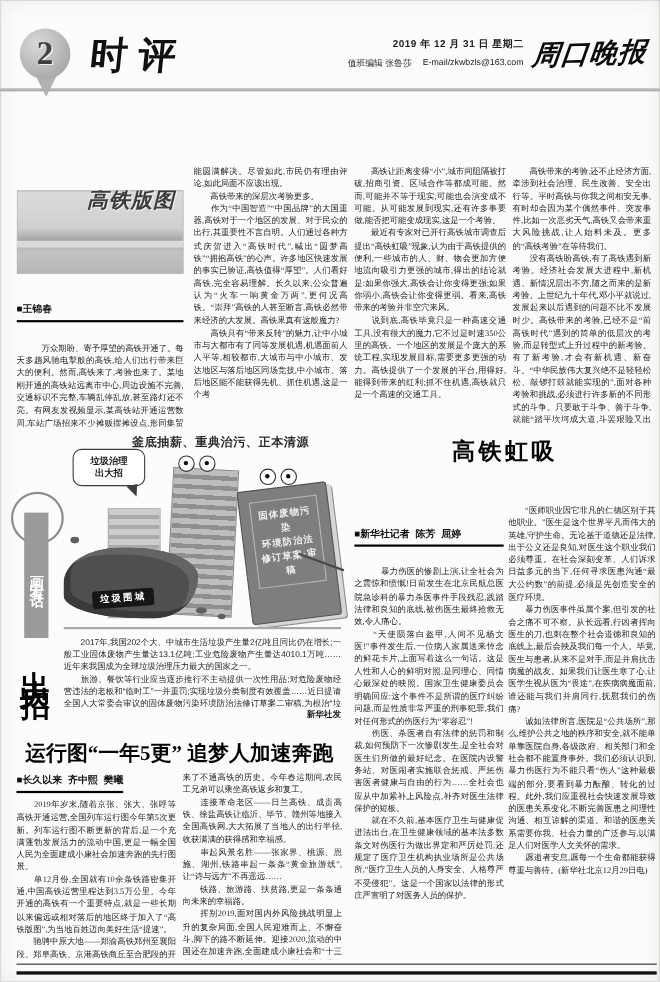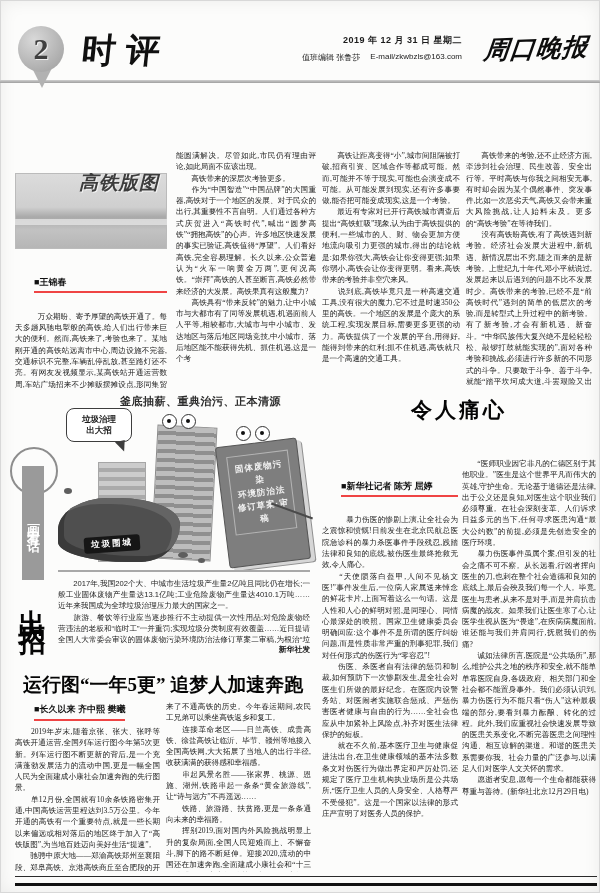--- a/index.html
+++ b/index.html
@@ -11,21 +11,21 @@
   }
   
   .badge{position:absolute;left:18px;top:26px;width:46px;height:46px;border-radius:50%;
     background:radial-gradient(circle at 35% 30%, #d9d9d9, #9b9b9b);
     display:flex;align-items:center;justify-content:center;
     font-size:30px;font-weight:bold;color:#3f3f3f;text-shadow:1px 1px 0 #eee;z-index:3;}
   .badge-tail{position:absolute;left:31px;top:66px;width:0;height:0;z-index:2;
     border-left:11px solid transparent;border-right:11px solid transparent;border-top:22px solid #b2b2b2;}
   .section-title{position:absolute;left:82px;top:28px;font-size:34px;font-weight:bold;
     letter-spacing:10px;transform:skewX(-6deg);color:#101010;}
-  .header-right{position:absolute;right:12px;top:32px;display:flex;align-items:center;gap:22px;}
+  .header-right{position:absolute;right:12px;top:32px;display:flex;align-items:center;gap:8px;}
   .header-meta{display:flex;flex-direction:column;align-items:flex-end;gap:5px;}
   .date-line{font-size:9px;font-weight:bold;font-family:"Liberation Sans",sans-serif;letter-spacing:.5px;}
   .editor-row{display:flex;gap:10px;font-size:8px;font-family:"Liberation Sans",sans-serif;color:#222;}
   .paper-logo{font-size:25px;font-weight:bold;font-style:italic;letter-spacing:1px;
     transform:skewX(-8deg) rotate(-2deg);color:#0d0d0d;}
   .header-rule{position:absolute;left:0;top:80px;width:600px;height:3px;
     background:linear-gradient(#cfcfcf,#9f9f9f);}
   
   .main-headline{position:absolute;left:0;top:92px;width:600px;text-align:center;
     font-size:40px;font-weight:bold;letter-spacing:5px;color:#050505;}
@@ -34,22 +34,22 @@
   .lead-c1{left:15px;top:150px;width:152px;height:238px;}
   .lead-c2{left:176px;top:150px;width:140px;height:238px;}
   .lead-c3{left:322px;top:150px;width:138px;height:238px;}
   .lead-c4{left:466px;top:150px;width:126px;height:238px;}
   .photo{position:relative;width:152px;height:76px;margin-bottom:6px;overflow:hidden;
     background:linear-gradient(#dcdcdc 0%,#cfcfcf 45%,#a9a9a9 58%,#c2c2c2 75%,#b5b5b5 100%);
     box-shadow:inset 0 0 0 1px #bbb;}
   .photo::after{content:"";position:absolute;left:0;top:46px;width:152px;height:6px;background:#e4e4e4;opacity:.8;}
   .photo-label{position:absolute;right:8px;top:4px;font-size:19px;font-weight:bold;font-style:italic;
     color:#3c3c3c;text-shadow:1px 1px 0 #f2f2f2;letter-spacing:1px;}
-  .byline{font-family:Liberation Sans, sans-serif;font-size:9px;font-weight:bold;color:#111;
-    border-bottom:2px solid #ef4444;padding-bottom:3px;margin-bottom:6px;white-space:nowrap;margin-left:19px;}
+  .byline{font-family:Liberation Mono, monospace;font-size:9px;font-weight:bold;color:#111;
+    border-bottom:2px solid #000000;padding-bottom:3px;margin-bottom:6px;white-space:nowrap;}
   
   .rail-circle{position:absolute;left:10px;top:447px;width:44px;height:44px;border:2px solid #8d8d8d;border-radius:50%;}
   .rail-banner{position:absolute;left:22px;top:466px;width:22px;height:114px;background:#9a9a9a;
     color:#fff;writing-mode:vertical-rl;text-orientation:upright;display:flex;align-items:center;justify-content:center;
     font-size:13px;font-weight:bold;letter-spacing:5px;font-family:"Liberation Sans",sans-serif;}
   .rail-big{position:absolute;left:14px;top:588px;writing-mode:vertical-rl;text-orientation:upright;
     font-size:27px;font-weight:bold;letter-spacing:9px;color:#050505;}
   .cartoon{position:absolute;left:58px;top:392px;width:252px;height:182px;}
   .cartoon-topcap{position:absolute;left:62px;top:2px;font-size:11px;font-weight:bold;
     font-family:"Liberation Sans",sans-serif;color:#2c2c2c;letter-spacing:.5px;}
@@ -174,21 +174,21 @@
     <div class="debris d1"></div>
     <div class="debris d2"></div>
     <div class="debris d3"></div>
     <div class="rope"></div>
     <div class="ground"></div>
   </div>
   <div class="cartoon-caption">　　2017年,我国202个大、中城市生活垃圾产生量2亿吨且同比仍在增长;一般工业固体废物产生量达13.1亿吨;工业危险废物产生量达4010.1万吨……近年来我国成为全球垃圾治理压力最大的国家之一。
 　　旅游、餐饮等行业应当逐步推行不主动提供一次性用品;对危险废物经营违法的老板和“临时工”一并重罚;实现垃圾分类制度有效覆盖……近日提请全国人大常委会审议的固体废物污染环境防治法修订草案二审稿,为根治“垃圾围城”顽疾出诸多大招实招。</div>
   <div class="cartoon-credit">新华社发</div>
 
-  <div class="med-h1">令人痛心</div>
+  <div class="med-h1">高铁虹吸</div>
   <div class="col med-c1">
     <div class="byline med-byline">■新华社记者 陈芳 屈婷</div>
     <span>　　暴力伤医的惨剧上演,让全社会为之震惊和愤慨!日前发生在北京民航总医院急诊科的暴力杀医事件手段残忍,践踏法律和良知的底线,被伤医生最终抢救无效,令人痛心。
 　　“天使陨落白盔甲,人间不见杨文医!”事件发生后,一位病人家属送来悼念的鲜花卡片,上面写着这么一句话。这是人性和人心的鲜明对照,是同理心、同情心最深处的映照。国家卫生健康委员会明确回应:这个事件不是所谓的医疗纠纷问题,而是性质非常严重的刑事犯罪,我们对任何形式的伤医行为“零容忍”!
 　　伤医、杀医者自有法律的惩罚和制裁,如何预防下一次惨剧发生,是全社会对医生们所做的最好纪念。在医院内设警务站、对医闹者实施联合惩戒、严惩伤害医者健康与自由的行为……全社会也应从中加紧补上风险点,补齐对医生法律保护的短板。
 　　就在不久前,基本医疗卫生与健康促进法出台,在卫生健康领域的基本法多数条文对伤医行为做出界定和严厉处罚,还规定了医疗卫生机构执业场所是公共场所,“医疗卫生人员的人身安全、人格尊严不受侵犯”。这是一个国家以法律的形式庄严宣明了对医务人员的保护。</span>
   </div>
   <div class="col med-c2">　　“医师职业因它非凡的仁德区别于其他职业。”医生是这个世界平凡而伟大的英雄,守护生命。无论基于道德还是法律,出于公义还是良知,对医生这个职业我们必须尊重。在社会深刻变革、人们诉求日益多元的当下,任何寻求医患沟通“最大公约数”的前提,必须是先创造安全的医疗环境。
 　　暴力伤医事件虽属个案,但引发的社会之痛不可不察。从长远看,行凶者挥向医生的刀,也刺在整个社会道德和良知的底线上,最后会殃及我们每一个人。毕竟,医生与患者,从来不是对手,而是并肩抗击病魔的战友。如果我们让医生寒了心,让医学生视从医为“畏途”,在疾病病魔面前,谁还能与我们并肩同行,抚慰我们的伤痛?
 　　诚如法律所言,医院是“公共场所”,那么,维护公共之地的秩序和安全,就不能单单靠医院自身,各级政府、相关部门和全社会都不能置身事外。我们必须认识到,暴力伤医行为不能只看“伤人”这种最极端的部分,要看到暴力酝酿、转化的过程。此外,我们应重视社会快速发展导致的医患关系变化,不断完善医患之间理性沟通、相互谅解的渠道。和谐的医患关系需要你我、社会力量的广泛参与,以满足人们对医学人文关怀的需求。

